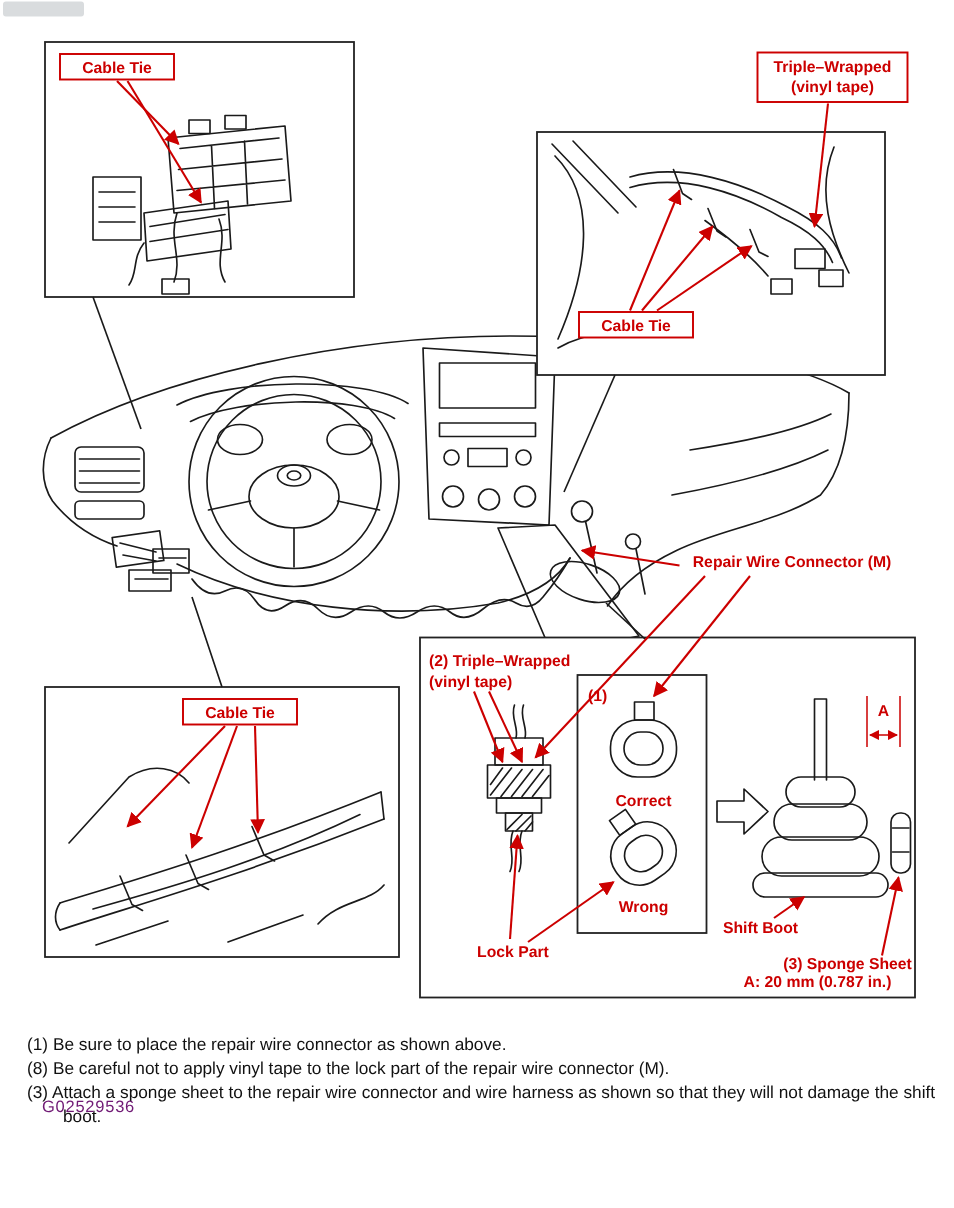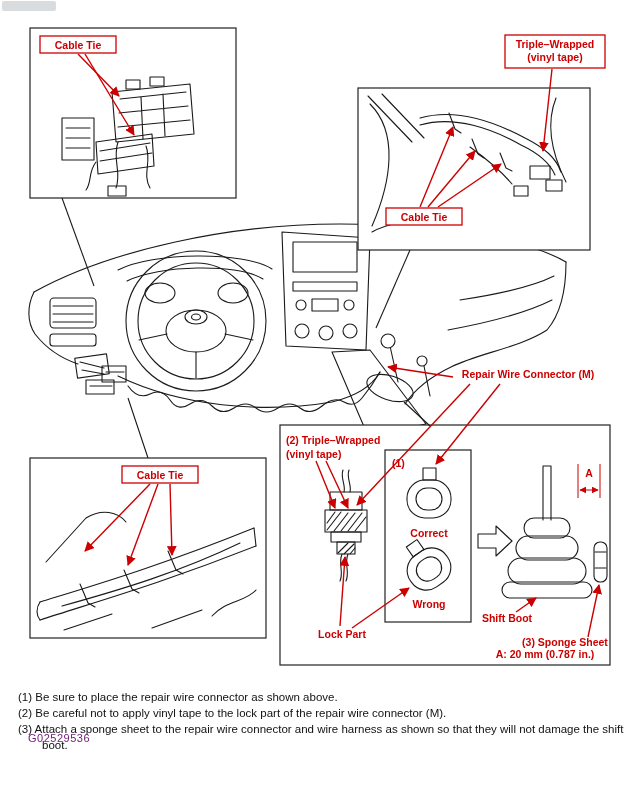--- a/index.html
+++ b/index.html
@@ -222,18 +222,18 @@
       <text class="red-label" x="342" y="638" text-anchor="middle">Lock Part</text>
       <text class="red-label" x="507" y="622" text-anchor="middle">Shift Boot</text>
       <text class="red-label" x="565" y="646" text-anchor="middle">(3) Sponge Sheet</text>
       <text class="red-label" x="589" y="477" text-anchor="middle">A</text>
       <text class="red-label" x="545" y="658" text-anchor="middle">A: 20 mm (0.787 in.)</text>
     </g>
   </svg>
 
   <div class="notes">
     <div class="note-line">(1) Be sure to place the repair wire connector as shown above.</div>
-    <div class="note-line">(2) Be careful not to apply vinyl tape to the lock part of the repair wire connector (M).</div>
+    <div class="note-line">(8) Be careful not to apply vinyl tape to the lock part of the repair wire connector (M).</div>
     <div class="note-line">(3) Attach a sponge sheet to the repair wire connector and wire harness as shown so that they will not damage the shift boot.</div>
   </div>
 
   <div class="figure-code">G02529536</div>
 </div>
 
 </body></html>

